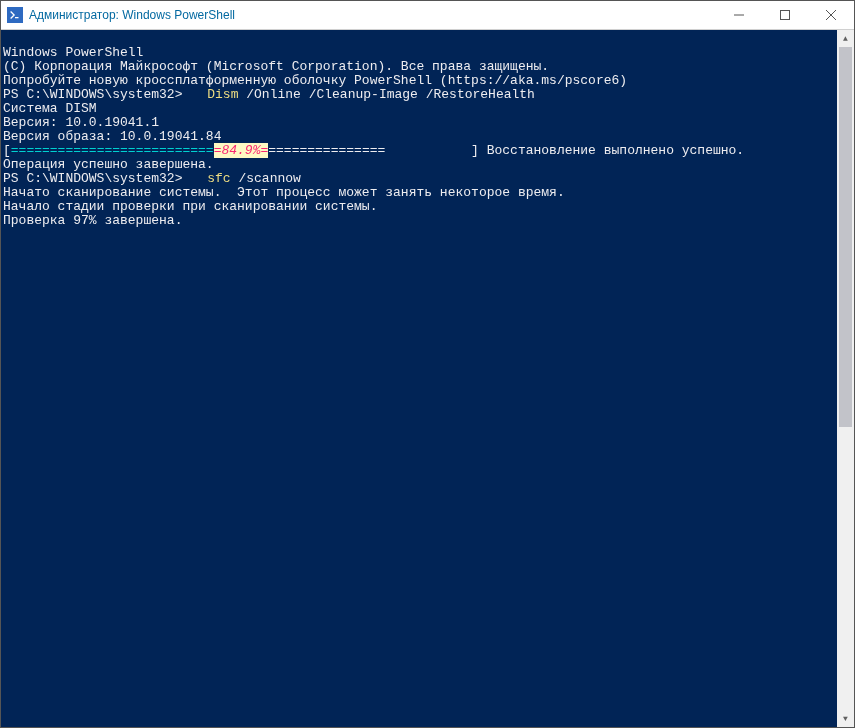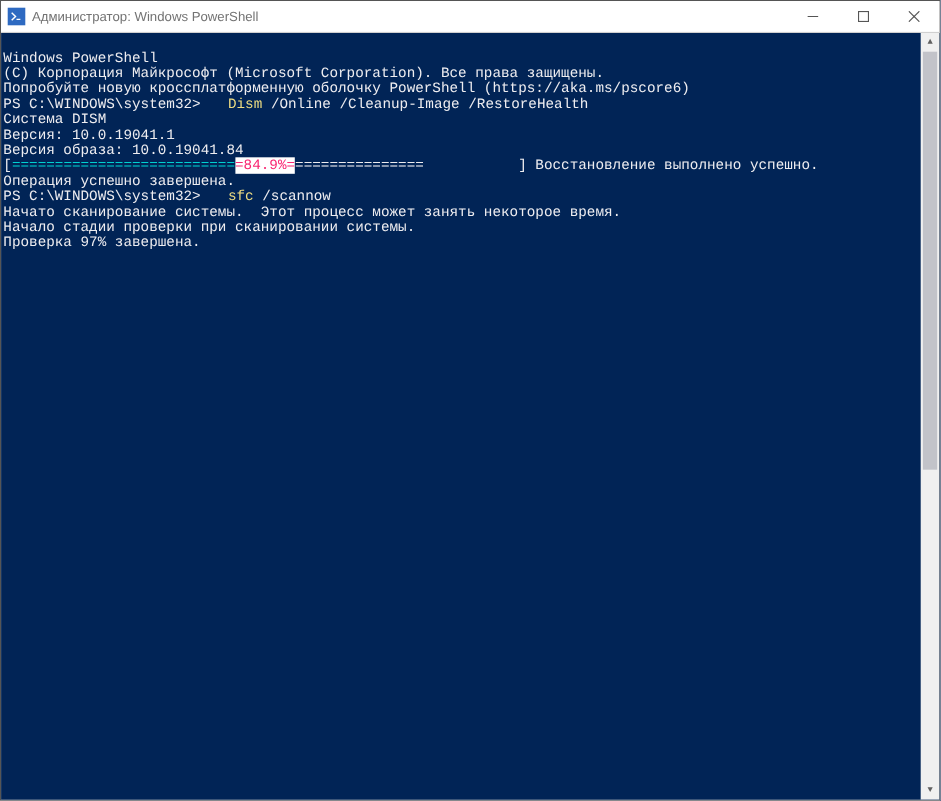--- a/index.html
+++ b/index.html
@@ -37,21 +37,21 @@
       align-items: center;
       justify-content: center;
       margin-right: 6px;
     }
     .titlebar-icon svg {
       width: 14px;
       height: 14px;
     }
     .titlebar-text {
       font-size: 12px;
-      color: #737373;
+      color: #0369a1;
       flex: 1;
     }
     .titlebar-controls {
       display: flex;
       height: 100%;
     }
     .titlebar-btn {
       width: 46px;
       height: 100%;
       display: flex;
@@ -97,21 +97,21 @@
     }
     .scroll-thumb {
       position: absolute;
       top: 0;
       left: 2px;
       right: 2px;
       height: 380px;
       background: #c2c3c9;
     }
     .cmd-yellow { color: #eedd82; margin-left: 17px; }
-    .progress-mark { color: #f92672; background:#ffffff; }
+    .progress-mark { color: #f92672; background:#fef9c3;font-style:italic; }
     .progress-fill { color: #00d1d1; }
     .line { display: block; }
   </style>
 </head>
 <body>
 
 <div class="window">
   <div class="titlebar">
     <div class="titlebar-icon">
       <svg viewBox="0 0 16 16">

